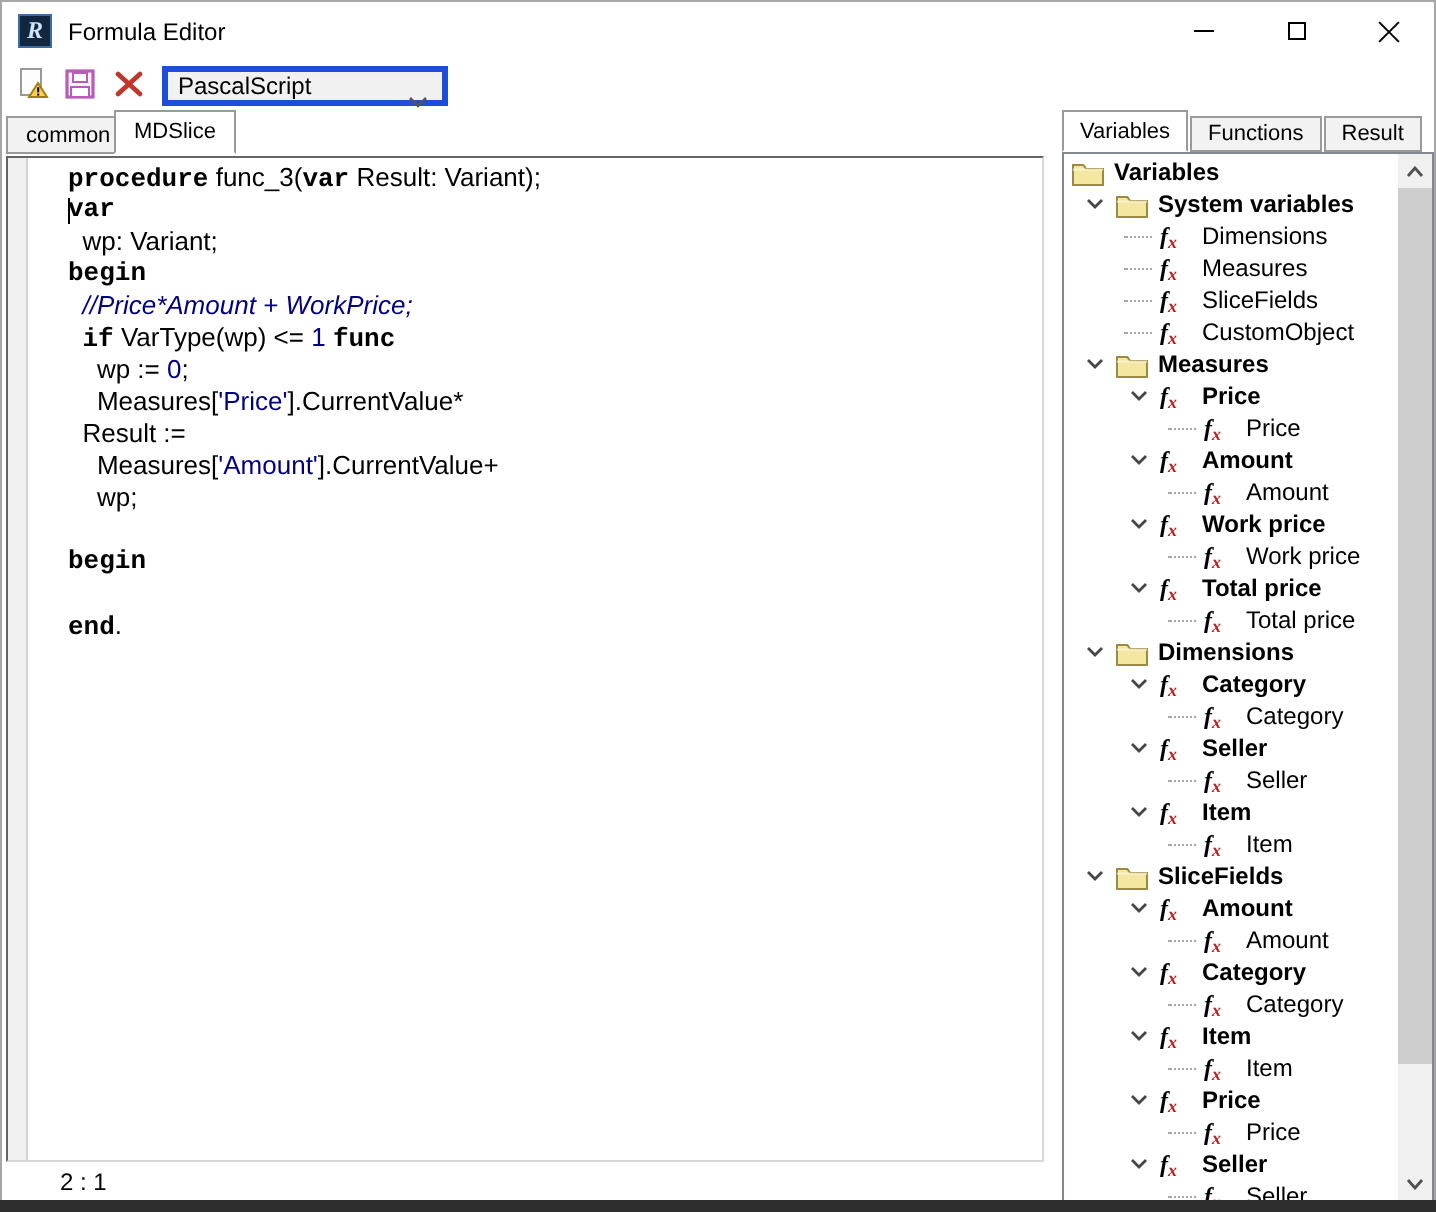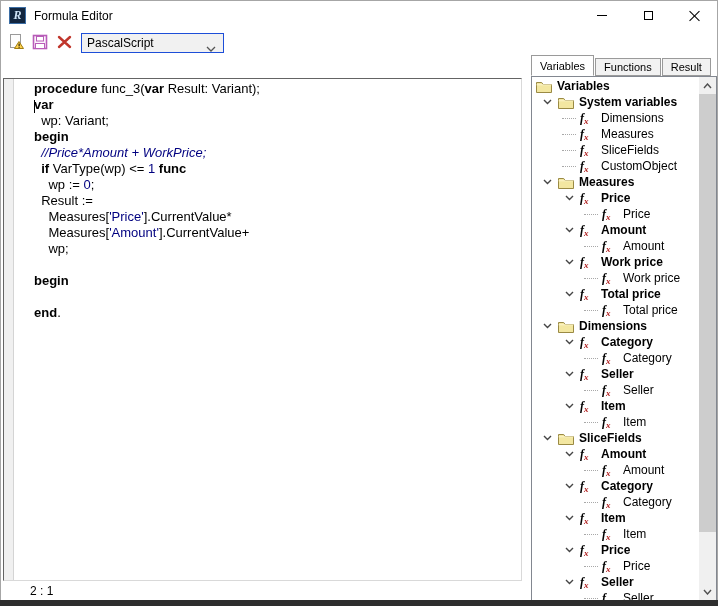--- a/index.html
+++ b/index.html
@@ -20,35 +20,35 @@
   .winbtn{width:46px;height:100%;display:flex;align-items:center;justify-content:center;background:#fff;}
   .glyph-minimize{width:10px;height:1px;background:#000;}
   .glyph-maximize{width:9px;height:9px;border:1px solid #000;}
   .glyph-close{position:relative;width:11px;height:11px;}
   .glyph-close::before,.glyph-close::after{content:"";position:absolute;left:5px;top:-1px;width:1px;height:14px;background:#000;}
   .glyph-close::before{transform:rotate(45deg);} .glyph-close::after{transform:rotate(-45deg);}
   
   .toolbar{position:absolute;left:1px;top:30px;width:716px;height:26px;background:#fff;display:flex;align-items:center;}
   .tbtn{width:22px;height:20px;margin-left:2px;display:flex;align-items:center;justify-content:center;background:transparent;border:none;}
   .tbtn:first-child{margin-left:4px;}
-  .combo{margin-left:6px;width:143px;height:20px;background:#f1f1f1;border:1px solid #1d4ed8;
+  .combo{margin-left:6px;width:143px;height:20px;background:#f1f1f1;border:3px solid #1d4ed8;
          display:flex;align-items:center;font-size:12px;color:#000;padding-left:5px;position:relative;}
   .combo .chev{position:absolute;right:7px;top:7px;}
   
   .tabrow{position:absolute;left:1px;top:55px;width:528px;height:23px;background:#fff;}
   .tab{position:absolute;bottom:1px;height:19px;background:#f2f2f2;border:1px solid #9a9a9a;
        font-size:11px;color:#000;display:flex;align-items:center;justify-content:center;padding:0 9px;}
   .tab.active{height:22px;background:#fff;border-bottom:1px solid #fff;z-index:2;}
   
   .editor-frame{position:absolute;left:3px;top:78px;width:519px;height:503px;background:#fff;
                 border:1px solid;border-color:#646464 #d9d9d9 #d9d9d9 #646464;display:flex;}
   .gutter{width:10px;background:#f0f0f0;border-right:1px solid #d4d4d4;}
   .code-area{flex:1;padding:2px 0 0 20px;overflow:hidden;}
   .code-line{height:16px;line-height:16px;white-space:pre;font-family:"Liberation Mono","DejaVu Sans Mono",monospace;font-size:13px;color:#000;}
-  .seg-kw{font-weight:700;color:#000;}
+  .seg-kw{font-weight:700;color:#000;font-family:Liberation Mono, monospace;}
   .seg-pl{color:#000;}
   .seg-str{color:var(--navy);}
   .seg-num{color:var(--navy);}
   .seg-cmt{color:var(--navy);font-style:italic;}
   .caret{display:inline-block;width:1px;height:13px;background:#000;vertical-align:text-bottom;margin-right:-1px;}
   .statusbar{position:absolute;left:3px;top:581px;width:519px;height:19px;background:#fff;}
   .statustext{position:absolute;left:27px;top:3px;font-size:12px;color:#000;}
   
   .rtabs{position:absolute;left:531px;top:55px;width:186px;height:21px;background:#fff;display:flex;align-items:flex-end;}
   .rtab{height:18px;background:#f2f2f2;border:1px solid #9a9a9a;font-size:11px;display:flex;align-items:center;padding:0 8px;margin-right:1px;}
@@ -119,33 +119,37 @@
     <div class="combo">
       <span>PascalScript</span>
       <span class="chev">
         <svg width="10" height="6">
             <polyline points="1,1 5,5 9,1" fill="none" stroke="#555" stroke-width="1.3"></polyline>
           </svg>
       </span>
     </div>
   </div>
 
+  <div class="tabrow" id="left-tabs">
+      <div class="tab" style="left: 2px;">common</div>
+      <div class="tab active" style="left: 56px;">MDSlice</div>
+    </div>
 
   <div class="editor-frame">
     <div class="gutter"></div>
     <div class="code-area" id="code-area">
         <div class="code-line"><span class="seg-kw">procedure</span><span class="seg-pl"> func_3(</span><span class="seg-kw">var</span><span class="seg-pl"> Result: Variant);</span></div>
         <div class="code-line"><span class="caret"></span><span class="seg-kw">var</span></div>
         <div class="code-line"><span class="seg-pl">  wp: Variant;</span></div>
         <div class="code-line"><span class="seg-kw">begin</span></div>
         <div class="code-line"><span class="seg-cmt">  //Price*Amount + WorkPrice;</span></div>
         <div class="code-line"><span class="seg-pl">  </span><span class="seg-kw">if</span><span class="seg-pl"> VarType(wp) &lt;= </span><span class="seg-num">1</span><span class="seg-pl"> </span><span class="seg-kw">func</span></div>
         <div class="code-line"><span class="seg-pl">    wp := </span><span class="seg-num">0</span><span class="seg-pl">;</span></div>
+        <div class="code-line"><span class="seg-pl">    Measures[</span><span class="seg-str">'Price'</span><span class="seg-pl">].CurrentValue*</span></div>
         <div class="code-line"><span class="seg-pl">  Result :=</span></div>
-        <div class="code-line"><span class="seg-pl">    Measures[</span><span class="seg-str">'Price'</span><span class="seg-pl">].CurrentValue*</span></div>
         <div class="code-line"><span class="seg-pl">    Measures[</span><span class="seg-str">'Amount'</span><span class="seg-pl">].CurrentValue+</span></div>
         <div class="code-line"><span class="seg-pl">    wp;</span></div>
         <div class="code-line"></div>
         <div class="code-line"><span class="seg-kw">begin</span></div>
         <div class="code-line"></div>
         <div class="code-line"><span class="seg-kw">end</span><span class="seg-pl">.</span></div>
       </div>
   </div>
 
   <div class="statusbar">

